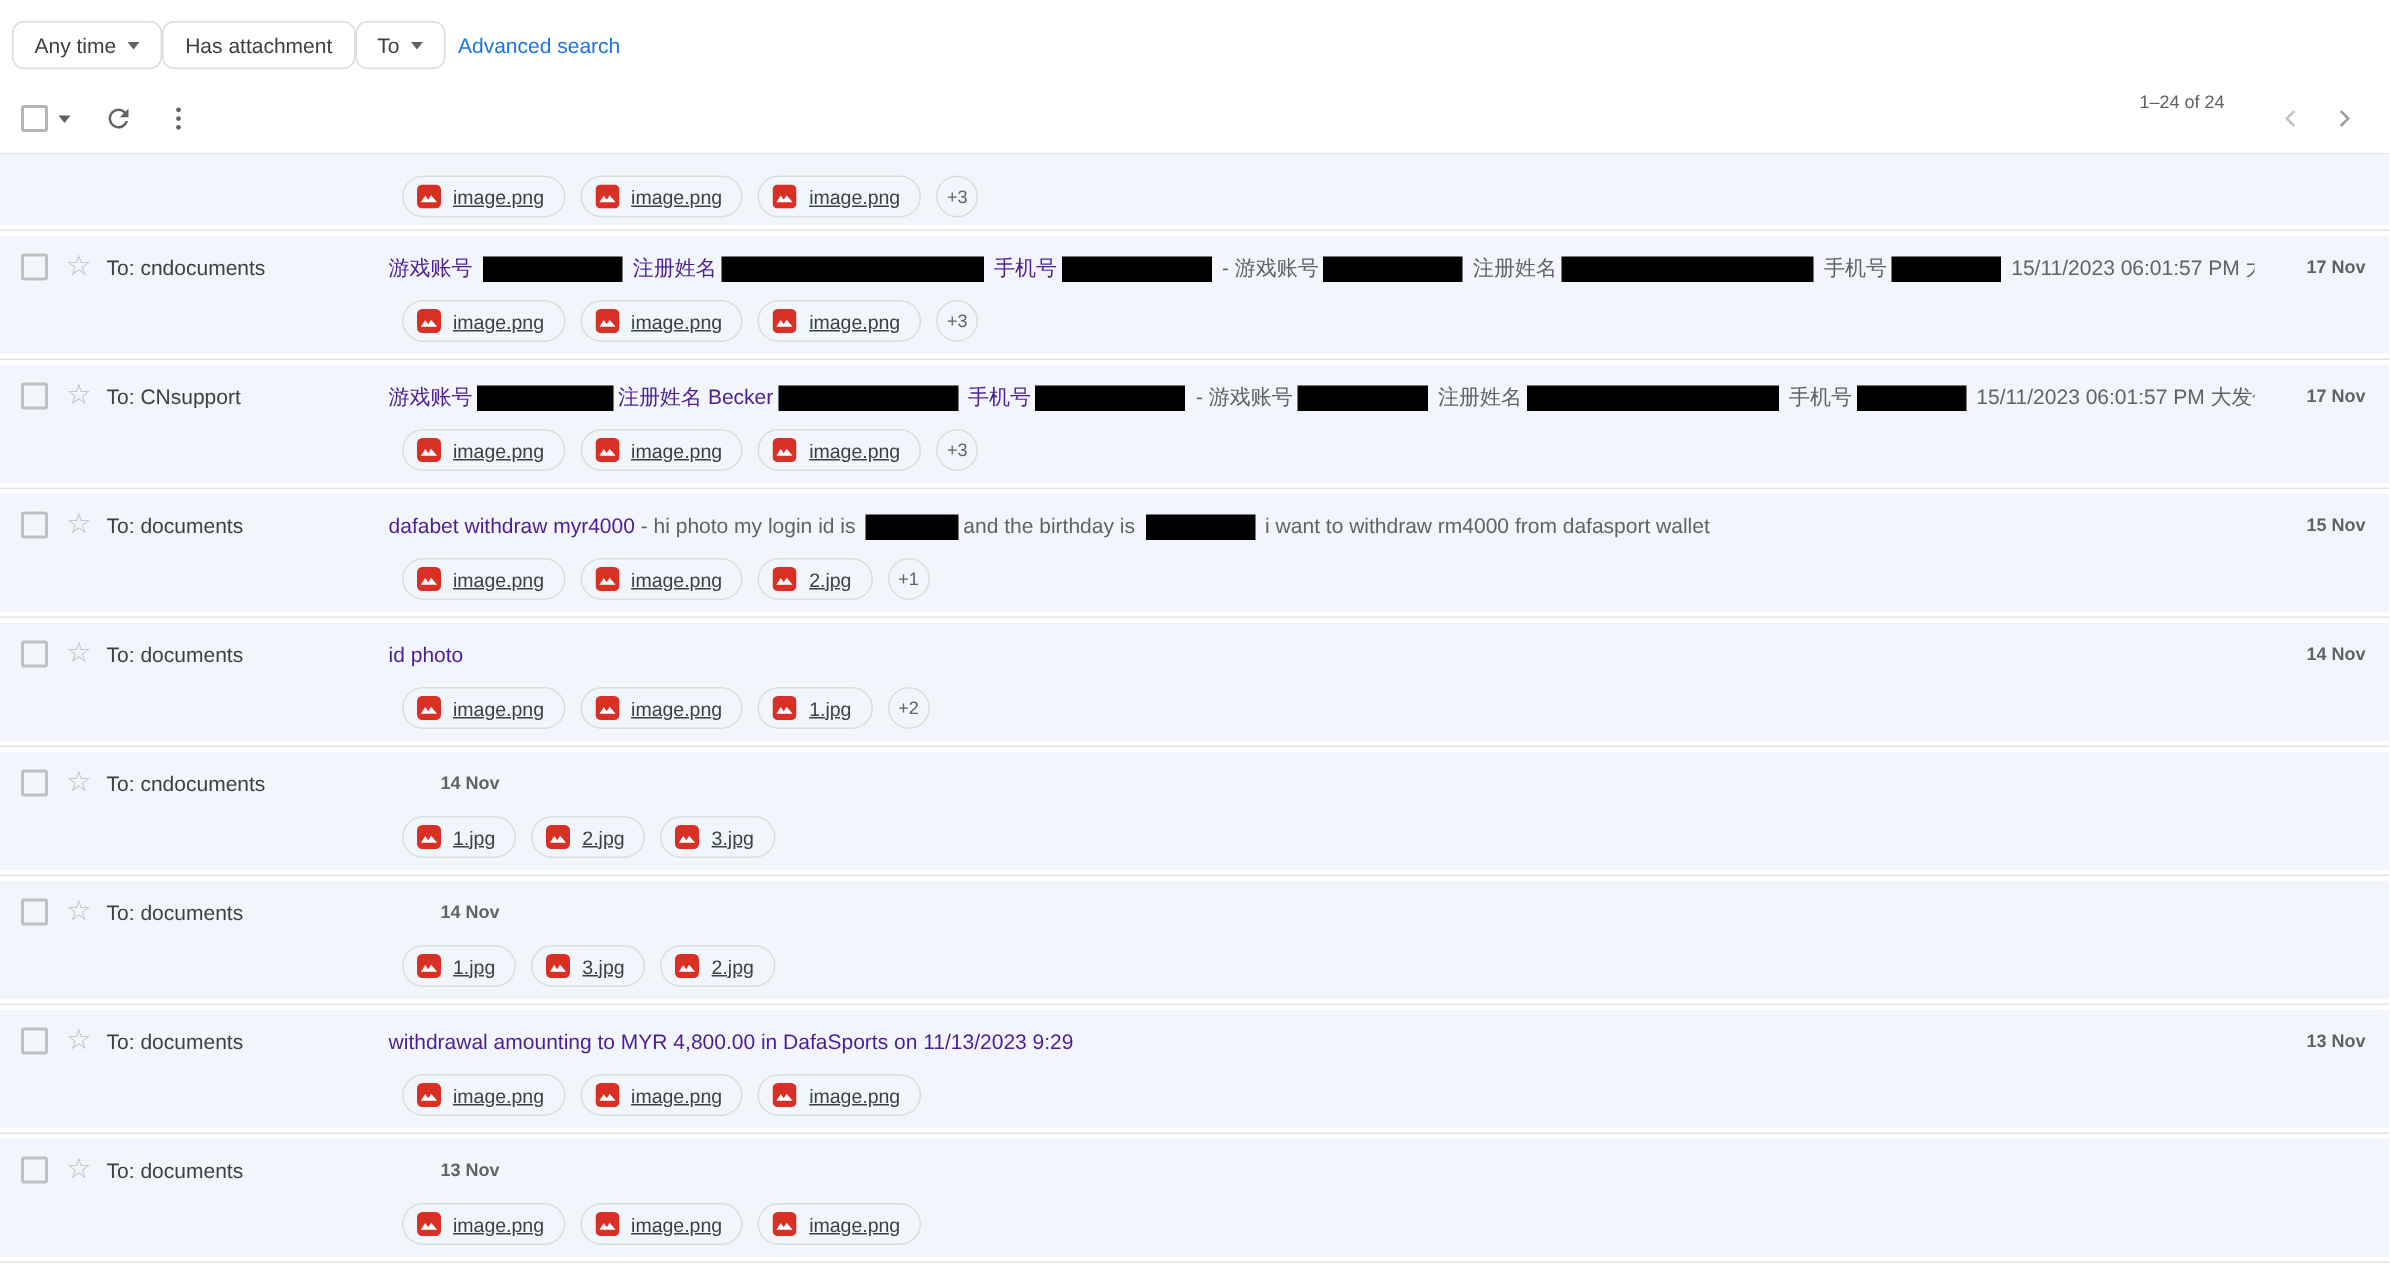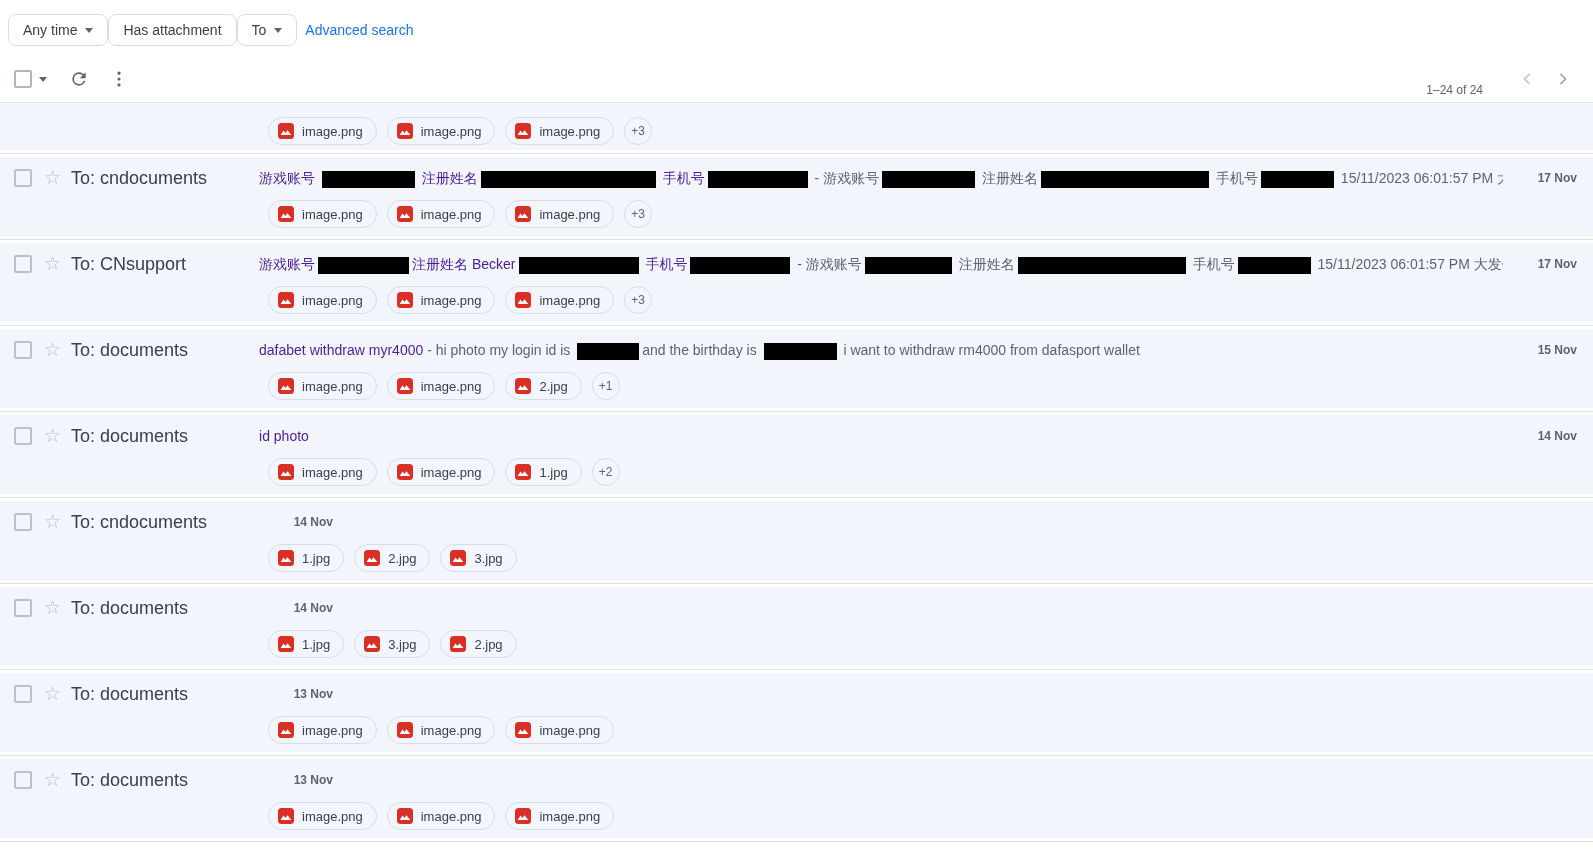--- a/index.html
+++ b/index.html
@@ -22,51 +22,51 @@
   }
   .adv-link { color:#1a73e8; font-weight:normal; font-size:14px; margin-left:8px; cursor:pointer; }
 
   
   .toolbar { display:flex; align-items:center; height:46px; margin-top:10px; padding:0 12px 0 14px; }
   .cb {
     width:18px; height:18px; border:2px solid #b2b6bb; border-radius:2px; background:transparent; flex:none;
   }
   .tb-group { display:flex; align-items:center; }
   .icon-btn { display:flex; align-items:center; justify-content:center; width:34px; height:34px; cursor:pointer; }
-  .toolbar-right { margin-left:auto; display:flex; align-items:flex-end; }
+  .toolbar-right { margin-left:auto; display:flex; align-items:flex-start; }
   .page-count { font-size:12px; color:#5f6368; margin-right:26px; }
   .pg-btn { display:flex; align-items:center; justify-content:center; width:36px; height:36px; cursor:pointer; }
 
   
   .list { border-top:1px solid #e0e3e8; }
   .mail-row { background:#f2f6fc; padding:8px 0 6px; }
   .mail-row.partial { padding:5px 0 3px; }
   .row-divider { height:7px; background:#fff; position:relative; }
   .row-divider::after { content:""; position:absolute; top:3px; left:0; right:0; height:1px; background:#dfe3e8; }
 
   .main-line { display:flex; align-items:center; height:26px; padding-left:14px; }
   .row-cb { width:18px; height:18px; border:2px solid #bdc1c6; border-radius:2px; flex:none; cursor:pointer; }
   .star { font-size:19px; line-height:20px; color:#b9bdc2; margin-left:12px; flex:none; cursor:pointer; }
   .recipient {
-    margin-left:10px; width:188px; flex:none; font-size:18px; color:#3c4043;
+    margin-left:10px; width:188px; flex:none; font-size:14px; color:#3c4043;
     white-space:nowrap; overflow:hidden;
   }
   .subject-cell {
     flex:1; font-size:14px; line-height:26px; white-space:nowrap; overflow:hidden; min-width:0;
   }
   .subj { color:#4c1d95;margin-top:39px; }
   .snip { color:#5f6368; }
   .redact { display:inline-block; height:17px; background:#000; margin:0 3px; vertical-align:middle; }
   .date-cell { width:90px; flex:none; text-align:right; padding-right:16px; font-size:12px; color:#5f6368; font-weight:bold; }
 
   .chips-line { display:flex; align-items:center; gap:10px; margin:9px 0 2px 268px; }
   .att-chip {
     display:inline-flex; align-items:center; gap:8px; height:28px; padding:0 13px 0 9px;
     border:1px solid #dadce0; border-radius:14px; font-size:13px; color:#3c4043;
-    background:transparent; cursor:pointer; white-space:nowrap;
+    background:transparent; cursor:pointer; white-space:nowrap;text-decoration:underline;
   }
   .att-chip svg { flex:none; }
   .more-chip {
     display:inline-flex; align-items:center; justify-content:center;
     min-width:28px; height:28px; border:1px solid #dadce0; border-radius:50%;
     font-size:12px; color:#5f6368; cursor:pointer;
   }
 
   
   .footer { display:flex; align-items:flex-start; padding:0 16px 0 8px; }
@@ -352,20 +352,21 @@
           <span>2.jpg</span>
         </div>
       </div>
     </div>
     <div class="row-divider"></div>
     <div class="mail-row">
       <div class="main-line">
         <div class="row-cb"></div>
         <span class="star">☆</span>
         <span class="recipient">To: documents</span>
+        <div class="subject-cell"><span class="subj">withdrawal amounting to MYR 4,800.00 in DafaSports on 11/13/2023 9:29</span></div>
         <span class="date-cell">13 Nov</span>
       </div>
       <div class="chips-line">
         <div class="att-chip">
           <svg width="16" height="16" viewBox="0 0 16 16">
             <rect width="16" height="16" rx="3.5" fill="#d93025"></rect>
             <path d="M2.6 11.9 L5.5 7.4 L7.5 10.1 L9.4 7.2 L13.4 11.9 Z" fill="#fff"></path>
           </svg>
           <span>image.png</span>
         </div>

